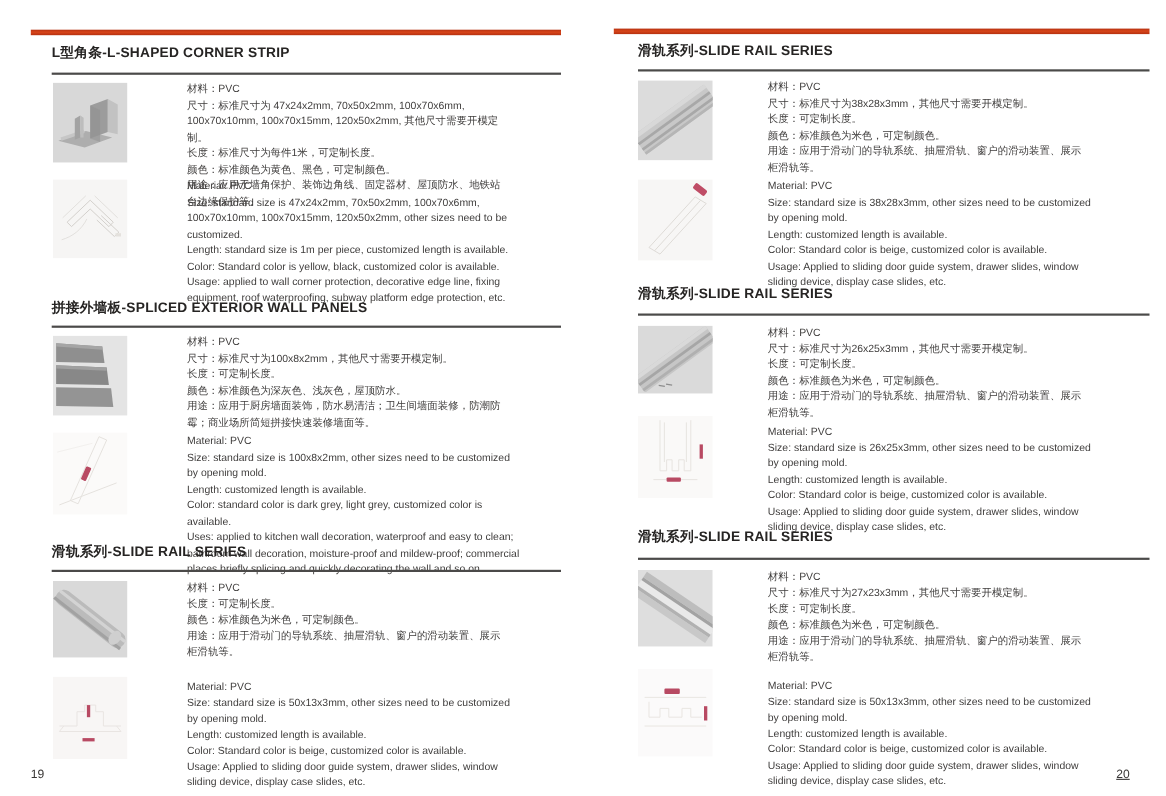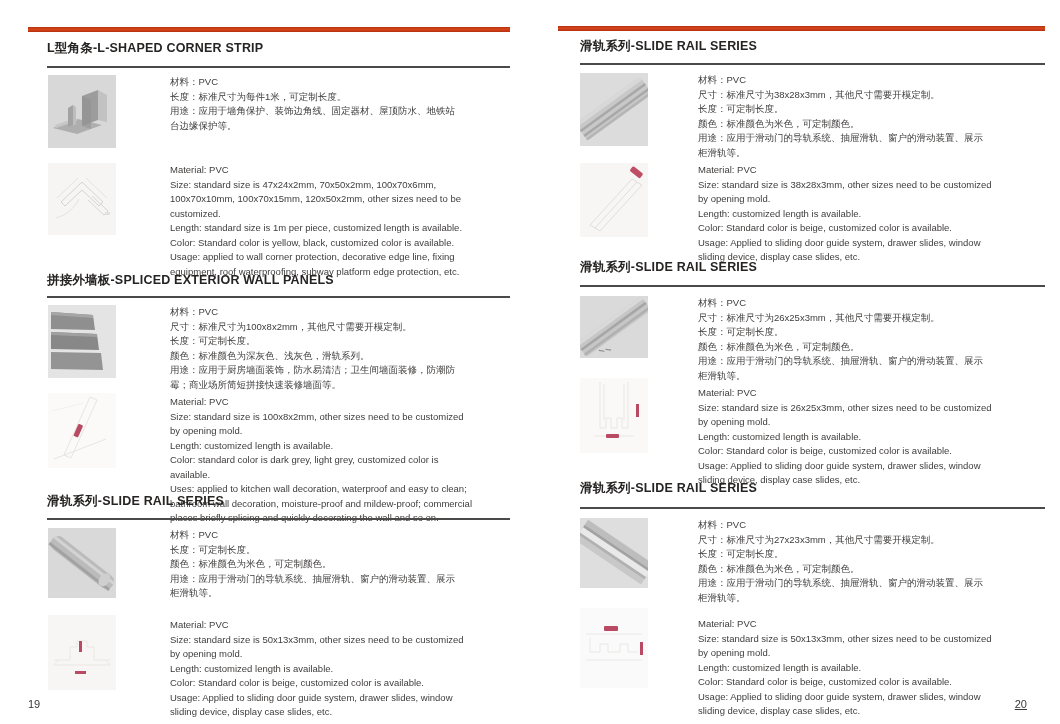--- a/index.html
+++ b/index.html
@@ -74,21 +74,23 @@
             <path d="M9 35 L30 15"></path>
             <path d="M38 15 L59 35"></path>
             <path d="M8 55 C18 52 26 46 31 36"></path>
           </g>
           <rect x="57" y="49" width="5" height="3" fill="#e4e1dd"></rect>
         </svg>
       </div>
       <div class="txt">
         <div class="cn-block">
           <p class="spec">材料：PVC</p>
+          <p class="spec">尺寸：标准尺寸为 47x24x2mm, 70x50x2mm, 100x70x6mm, 100x70x10mm, 100x70x15mm, 120x50x2mm, 其他尺寸需要开模定制。</p>
           <p class="spec">长度：标准尺寸为每件1米，可定制长度。</p>
+          <p class="spec">颜色：标准颜色为黄色、黑色，可定制颜色。</p>
           <p class="spec">用途：应用于墙角保护、装饰边角线、固定器材、屋顶防水、地铁站台边缘保护等。</p>
         </div>
         <div class="en-block" style="top:88px">
           <p class="spec">Material: PVC</p>
           <p class="spec">Size: standard size is 47x24x2mm, 70x50x2mm, 100x70x6mm, 100x70x10mm, 100x70x15mm, 120x50x2mm, other sizes need to be customized.</p>
           <p class="spec">Length: standard size is 1m per piece, customized length is available.</p>
           <p class="spec">Color: Standard color is yellow, black, customized color is available.</p>
           <p class="spec">Usage: applied to wall corner protection, decorative edge line, fixing equipment, roof waterproofing, subway platform edge protection, etc.</p>
         </div>
       </div>
@@ -122,21 +124,21 @@
             <path d="M4 18 L36 10"></path>
           </g>
           <rect x="28" y="31" width="5" height="13" rx="1" fill="#b84a63" transform="rotate(24 30 37)"></rect>
         </svg>
       </div>
       <div class="txt">
         <div class="cn-block">
           <p class="spec">材料：PVC</p>
           <p class="spec">尺寸：标准尺寸为100x8x2mm，其他尺寸需要开模定制。</p>
           <p class="spec">长度：可定制长度。</p>
-          <p class="spec">颜色：标准颜色为深灰色、浅灰色，滑轨系列。</p>
+          <p class="spec">颜色：标准颜色为深灰色、浅灰色，屋顶防水。</p>
           <p class="spec">用途：应用于厨房墙面装饰，防水易清洁；卫生间墙面装修，防潮防霉；商业场所简短拼接快速装修墙面等。</p>
         </div>
         <div class="en-block" style="top:90px">
           <p class="spec">Material: PVC</p>
           <p class="spec">Size: standard size is 100x8x2mm, other sizes need to be customized by opening mold.</p>
           <p class="spec">Length: customized length is available.</p>
           <p class="spec">Color: standard color is dark grey, light grey, customized color is available.</p>
           <p class="spec">Uses: applied to kitchen wall decoration, waterproof and easy to clean; bathroom wall decoration, moisture-proof and mildew-proof; commercial places briefly splicing and quickly decorating the wall and so on.</p>
         </div>
       </div>

